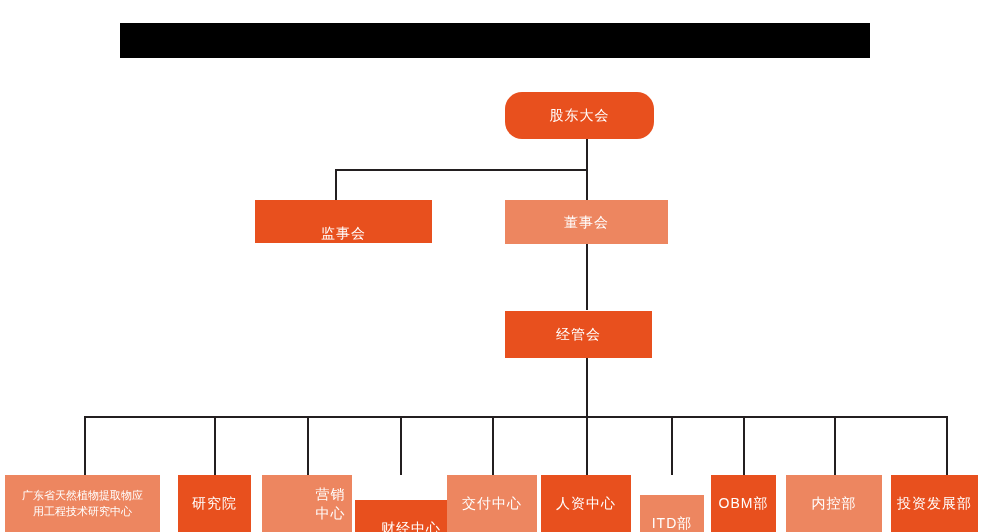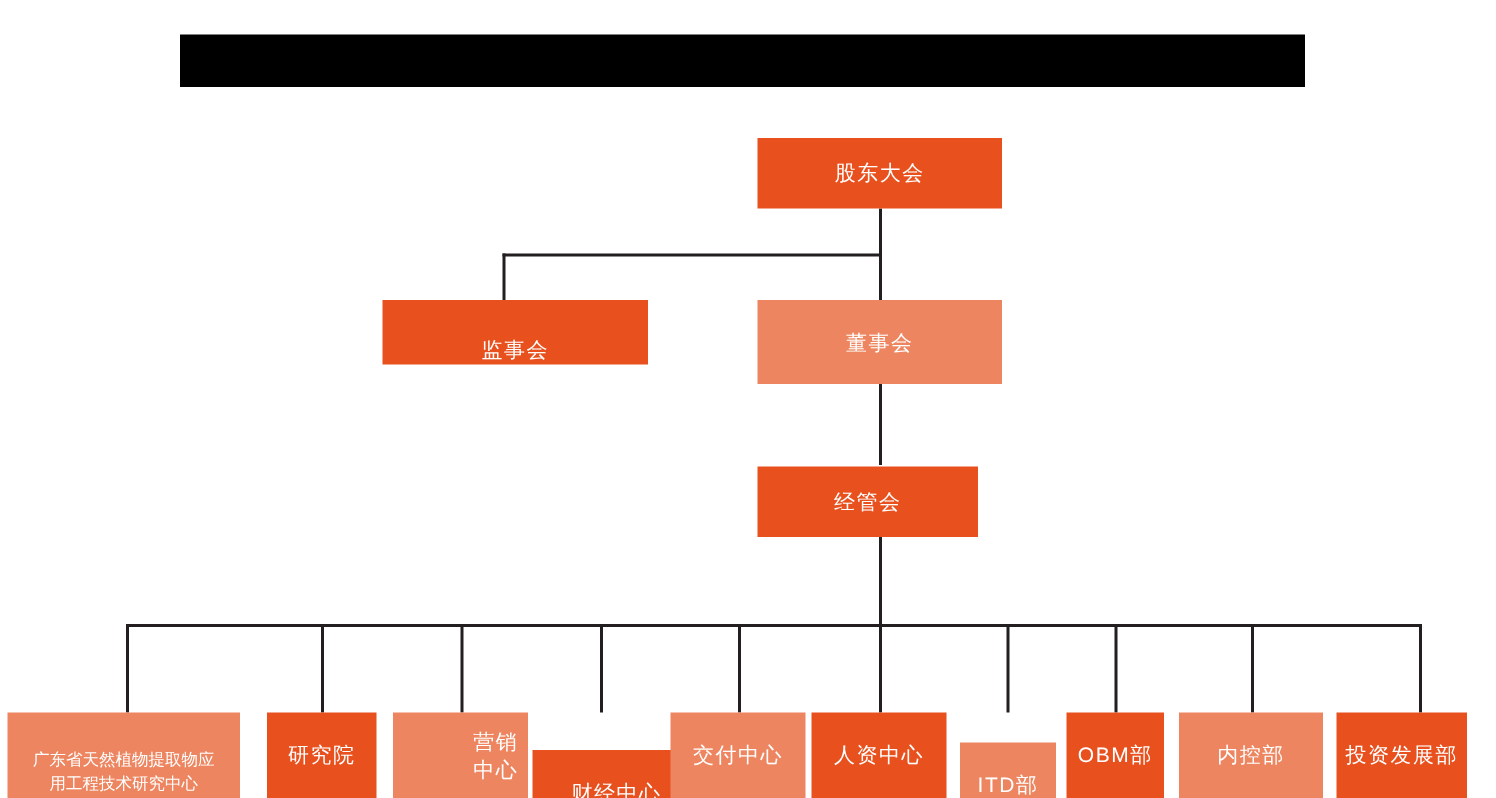--- a/index.html
+++ b/index.html
@@ -99,37 +99,37 @@
   <div class="conn v" style="left:214px; top:416px; height:59px;"></div>
   <div class="conn v" style="left:307px; top:416px; height:59px;"></div>
   <div class="conn v" style="left:400px; top:416px; height:59px;"></div>
   <div class="conn v" style="left:492px; top:416px; height:59px;"></div>
   <div class="conn v" style="left:586px; top:416px; height:59px;"></div>
   <div class="conn v" style="left:671px; top:416px; height:59px;"></div>
   <div class="conn v" style="left:743px; top:416px; height:59px;"></div>
   <div class="conn v" style="left:834px; top:416px; height:59px;"></div>
   <div class="conn v" style="left:946px; top:416px; height:59px;"></div>
 
-  <div class="node dark" style="left:505px; top:92px; width:163px; height:47px;">
+  <div class="node dark" style="left:505px; top:92px; width:149px; height:47px;border-radius:17px;">
     <span class="node-label">股东大会</span>
   </div>
 
   <div class="node dark" style="left:255px; top:200px; width:177px; height:43px;align-items:flex-end;">
     <span class="node-label">监事会</span>
   </div>
 
-  <div class="node light" style="left:505px; top:200px; width:163px; height:56px;align-items:center;">
+  <div class="node light" style="left:505px; top:200px; width:163px; height:44px;align-items:center;">
     <span class="node-label">董事会</span>
   </div>
 
   <div class="node dark" style="left:505px; top:311px; width:147px; height:47px;">
     <span class="node-label">经管会</span>
   </div>
 
-  <div class="node light small-text" style="left:5px; top:475px; width:155px; height:57px;align-items:flex-end;">
+  <div class="node light small-text" style="left:5px; top:475px; width:155px; height:57px;">
     <span class="node-label"><span>广东省天然植物提取物应</span><br><span>用工程技术研究中心</span></span>
   </div>
 
   <div class="node dark" style="left:178px; top:475px; width:73px; height:57px;">
     <span class="node-label">研究院</span>
   </div>
 
   <div class="node light" style="left:262px; top:475px; width:90px; height:57px;padding-left:47px;">
     <span class="node-label">营销中心</span>
   </div>

